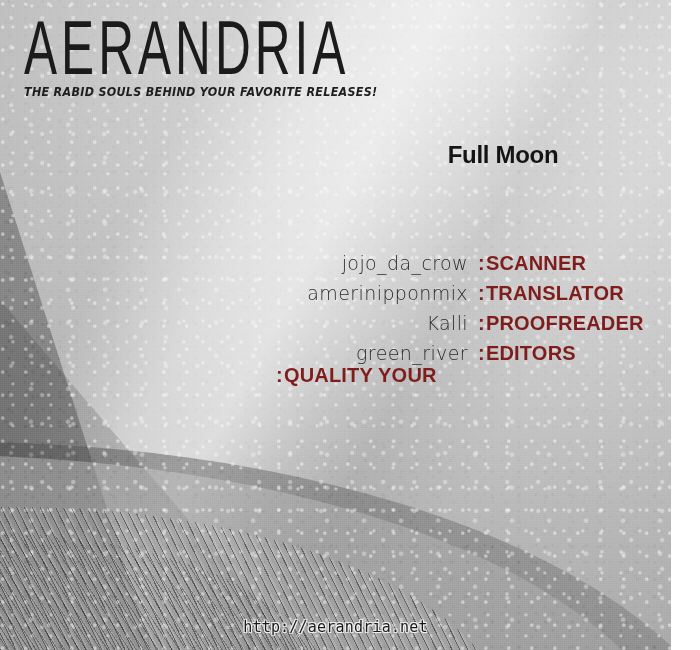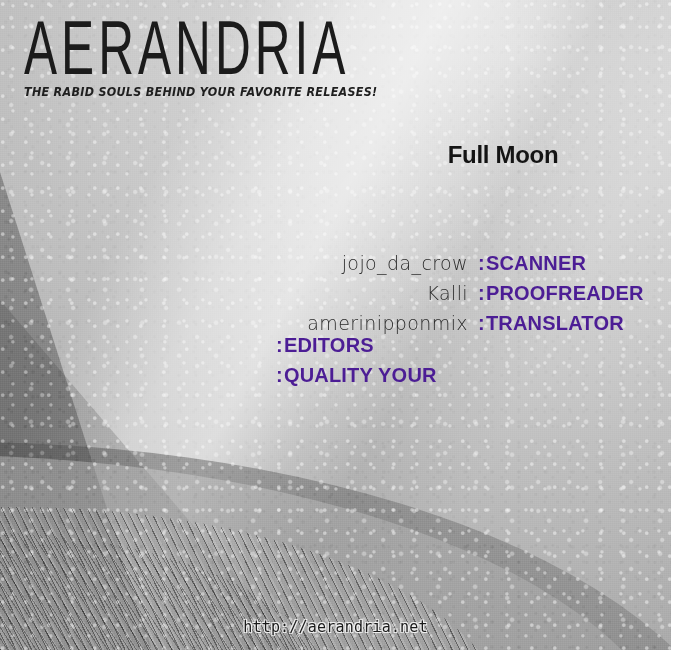--- a/index.html
+++ b/index.html
@@ -201,21 +201,21 @@
     white-space: nowrap;
     margin-top: 8px;
   }
   .credit-role {
     flex: 1 1 auto;
     text-align: left;
     font-family: "Liberation Sans", sans-serif;
     font-weight: 700;
     font-size: 20px;
     letter-spacing: 0.2px;
-    color: #4c1d95;
+    color: #7f1d1d;
     white-space: nowrap;
   }
   .credit-role .colon { margin-right: 1px; }
 
   
   .footer-block {
     position: absolute;
     left: 0;
     right: 0;
     bottom: 14px;
@@ -268,30 +268,31 @@
     </div>
 
     <div class="credits-block">
 
       <div class="credit-row">
         <span class="credit-name">jojo_da_crow</span>
         <span class="credit-role"><span class="colon">:</span><span>SCANNER</span></span>
       </div>
 
       <div class="credit-row">
+        <span class="credit-name">amerinipponmix</span>
+        <span class="credit-role"><span class="colon">:</span><span>TRANSLATOR</span></span>
+      </div>
+
+      <div class="credit-row">
         <span class="credit-name">Kalli</span>
         <span class="credit-role"><span class="colon">:</span><span>PROOFREADER</span></span>
       </div>
 
       <div class="credit-row">
-        <span class="credit-name">amerinipponmix</span>
-        <span class="credit-role"><span class="colon">:</span><span>TRANSLATOR</span></span>
-      </div>
-
-      <div class="credit-row">
+        <span class="credit-name">green_river</span>
         <span class="credit-role"><span class="colon">:</span><span>EDITORS</span></span>
       </div>
 
       <div class="credit-row">
         <span class="credit-role"><span class="colon">:</span><span>QUALITY YOUR</span></span>
       </div>
 
     </div>
 
     <div class="footer-block">

